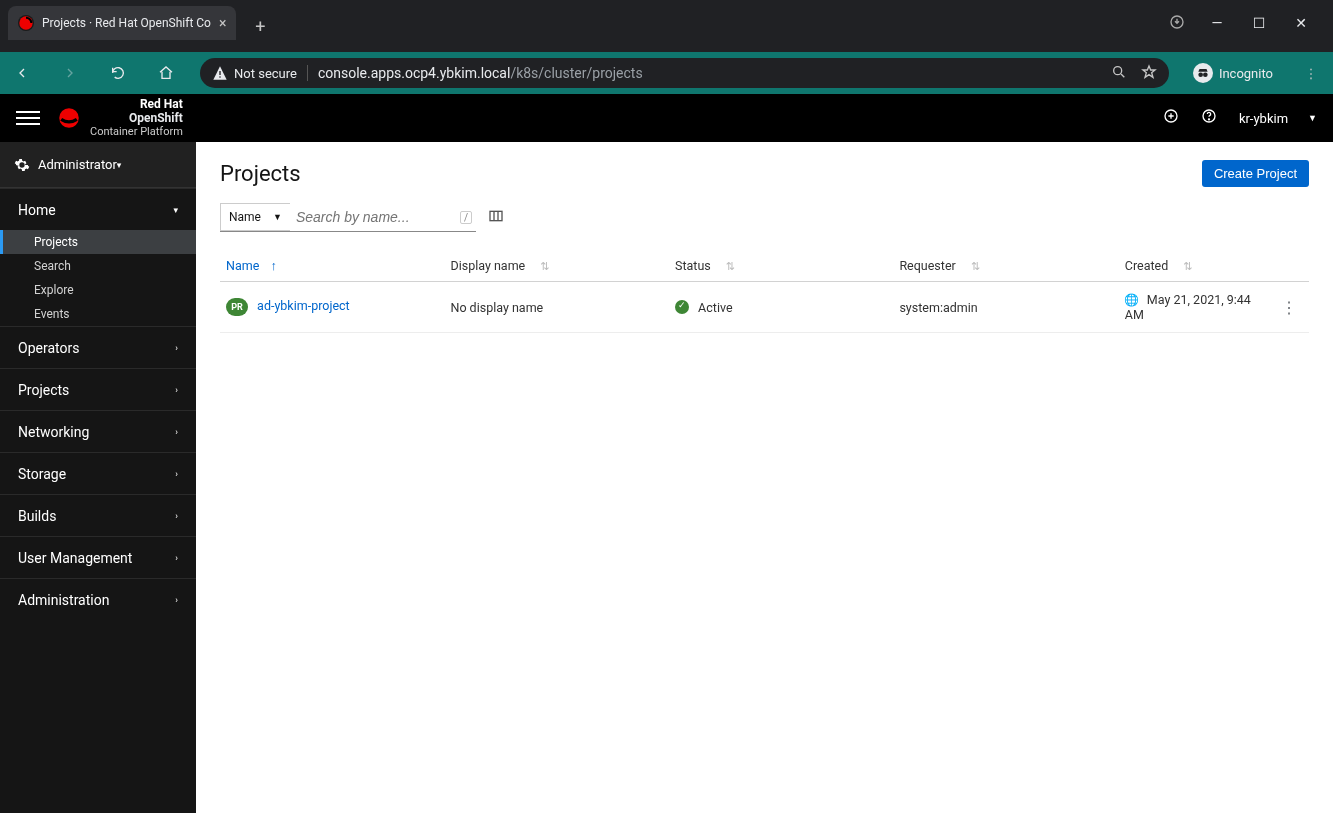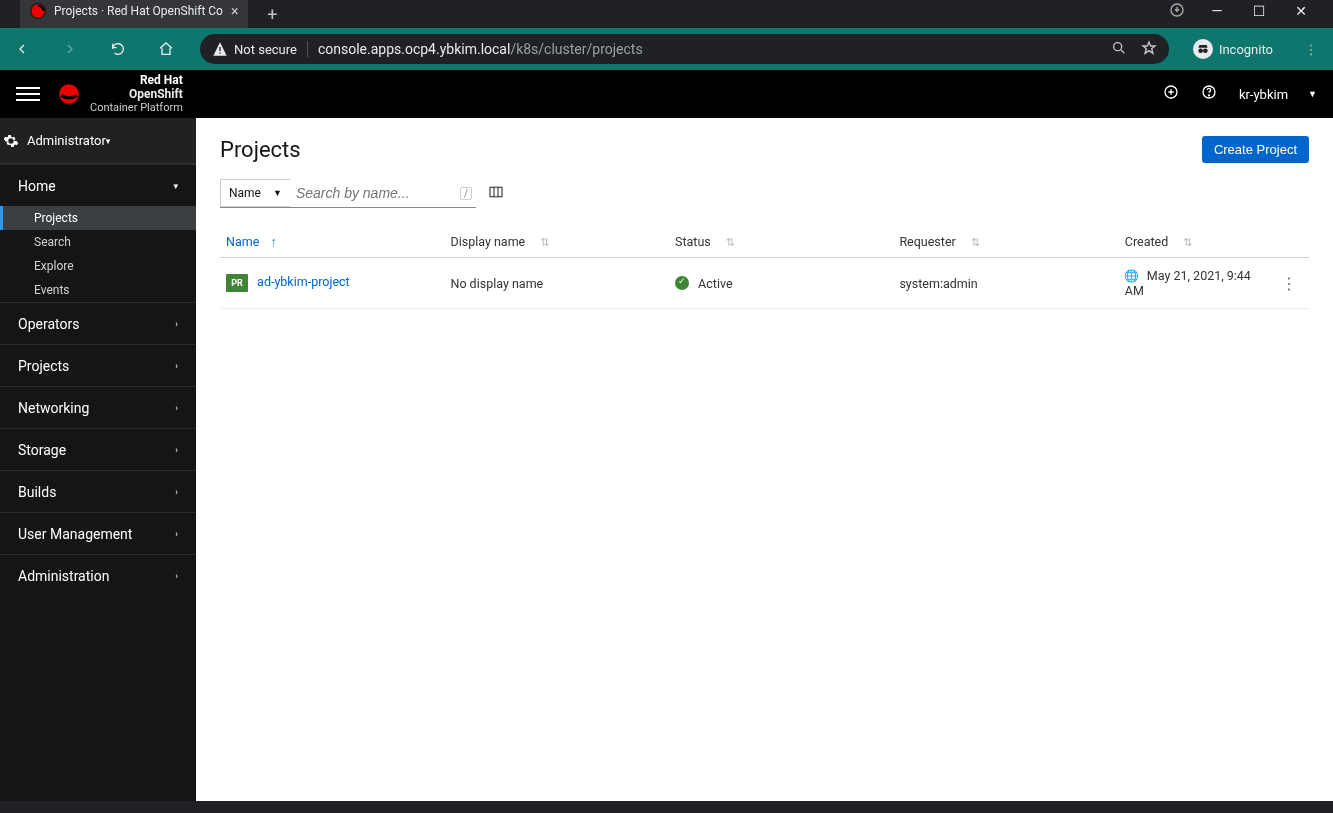--- a/index.html
+++ b/index.html
@@ -1,20 +1,20 @@
 <!DOCTYPE html>
 <html><head>
 <meta charset="utf-8">
 <style>
 * { margin: 0; padding: 0; box-sizing: border-box; }
 body { font-family: -apple-system, BlinkMacSystemFont, "Segoe UI", Roboto, Arial, sans-serif; background: #202124; width: 1333px; height: 813px; overflow: hidden; color: #e8eaed; font-size: 13px; }
 
 
 .browser-chrome { background: #202124; }
-.tab-strip { height: 28px; display: flex; align-items: flex-end; padding: 4px 8px 0 8px; margin-left: 12px; }
+.tab-strip { height: 52px; display: flex; align-items: flex-end; padding: 4px 8px 12px 8px; }
 .tab { background: #35363a; height: 34px; border-radius: 8px 8px 0 0; display: flex; align-items: center; padding: 0 10px; min-width: 220px; max-width: 240px; color: #e8eaed; font-size: 12px; gap: 8px; }
 .tab-favicon { width: 16px; height: 16px; border-radius: 50%; background: #1a1a1a; display:flex; align-items:center; justify-content:center; }
 .tab-title { flex: 1; white-space: nowrap; overflow: hidden; text-overflow: ellipsis; }
 .tab-close { color: #c5c5c5; cursor: pointer; font-size: 14px; }
 .new-tab { width: 28px; height: 28px; display:flex; align-items:center; justify-content:center; color: #c5c5c5; margin-left: 10px; cursor:pointer; font-size: 18px; }
 .win-controls { margin-left:auto; display:flex; gap: 22px; padding: 0 14px; align-items:center; height: 34px; color:#e8eaed; }
 .win-btn { width: 20px; text-align:center; cursor:pointer; font-size:14px; }
 
 .addr-row { height: 42px; background: #0f766e; display:flex; align-items:center; padding: 0 8px; gap: 20px; }
 .nav-btn { width: 28px; height: 28px; display:flex; align-items:center; justify-content:center; color:#c5c5c5; cursor:pointer; }
@@ -36,21 +36,21 @@
 .brand-text { line-height:1.1;text-align:right; }
 .brand-line1 { font-size:12px; font-weight:700; color:#fff; }
 .brand-line2 { font-size:11px; color:#ccc; }
 .masthead-right { margin-left:auto; display:flex; align-items:center; gap:22px; color:#fff; }
 .mast-icon { cursor:pointer; font-size:15px; }
 .user-chip { display:flex; align-items:center; gap:20px; cursor:pointer; font-size:13px;justify-content:flex-end; }
 
 
 .app-body { display:flex; height: calc(813px - 40px - 42px - 48px); }
 .sidebar { width: 196px; background:#151515; color:#fff; overflow-y:auto; display:flex; flex-direction:column; }
-.perspective { height: 46px; background:#212121; display:flex; align-items:center; padding:0 3px; border-bottom:1px solid #333; cursor:pointer; font-size:13px; }
+.perspective { height: 46px; background:#212121; display:flex; align-items:center; padding:0 14px; border-bottom:1px solid #333; cursor:pointer; font-size:13px; }
 .perspective-left { display:flex; align-items:center; gap:8px; }
 .nav-group-hdr { height: 42px; display:flex; align-items:center; justify-content:space-between; padding:0 18px; cursor:pointer; font-size:14px; border-top:1px solid #2a2a2a; }
 .nav-group-hdr:first-of-type { border-top:none; }
 .nav-sub { background:#151515; }
 .nav-sub-item { height: 24px; display:flex; align-items:center; padding-left:34px; font-size:12px; color:#d2d2d2; cursor:pointer; }
 .nav-sub-item.active { background:#3c3f42; border-left:3px solid #2b9af3; padding-left:31px; color:#fff; }
 
 
 .main { flex:1; background:#fff; color:#151515; overflow:auto; padding: 18px 24px; }
 .page-hdr { display:flex; align-items:center; justify-content:space-between; margin-bottom: 16px; }
@@ -63,21 +63,21 @@
 .search-input { border:none; height:28px; width: 170px; padding: 0 6px; font-size:14px; outline:none;font-style:italic; }
 .search-key { font-size:10px; color:#888; border:1px solid #ccc; padding: 0 3px; margin-right:4px; border-radius:2px; }
 .cols-icon { color:#555; cursor:pointer; font-size:13px; }
 
 .table { width:100%; border-collapse:collapse; font-size:12.5px; }
 .table th { text-align:left; font-weight:400; color:#333; padding: 8px 6px; border-bottom:1px solid #d2d2d2; }
 .table th.sortable { color:#06c; cursor:pointer; }
 .table td { padding: 10px 6px; border-bottom:1px solid #ededed; color:#333; vertical-align:middle; }
 .col-sort { color:#bbb; margin-left:12px; cursor:pointer; font-size:11px; }
 .sort-active { color:#06c; margin-left:8px; }
-.pr-badge { display:inline-flex; align-items:center; justify-content:center; width:22px; height:18px; background:#3e8635; color:#fff; font-size:9px; font-weight:700; border-radius:1px; margin-right:6px; }
+.pr-badge { display:inline-flex; align-items:center; justify-content:center; width:22px; height:18px; background:#3e8635; color:#fff; font-size:9px; font-weight:700; border-radius:9px; margin-right:6px; }
 .link { color:#06c; cursor:pointer; }
 .muted { color:#6a6e73; }
 .status-dot { display:inline-block; width:14px; height:14px; background:#3e8635; border-radius:50%; position:relative; margin-right:6px; vertical-align:-2px; }
 .status-dot::after { content:"✓"; color:#fff; font-size:9px; position:absolute; left:3px; top:0px; }
 .kebab { color:#6a6e73; cursor:pointer; font-size:16px; padding:0 6px; }
 .chev { font-size:9px; }
 .globe { font-size:12px; margin-right:4px; }
 
 svg.icon { width:16px; height:16px; }
 </style>

